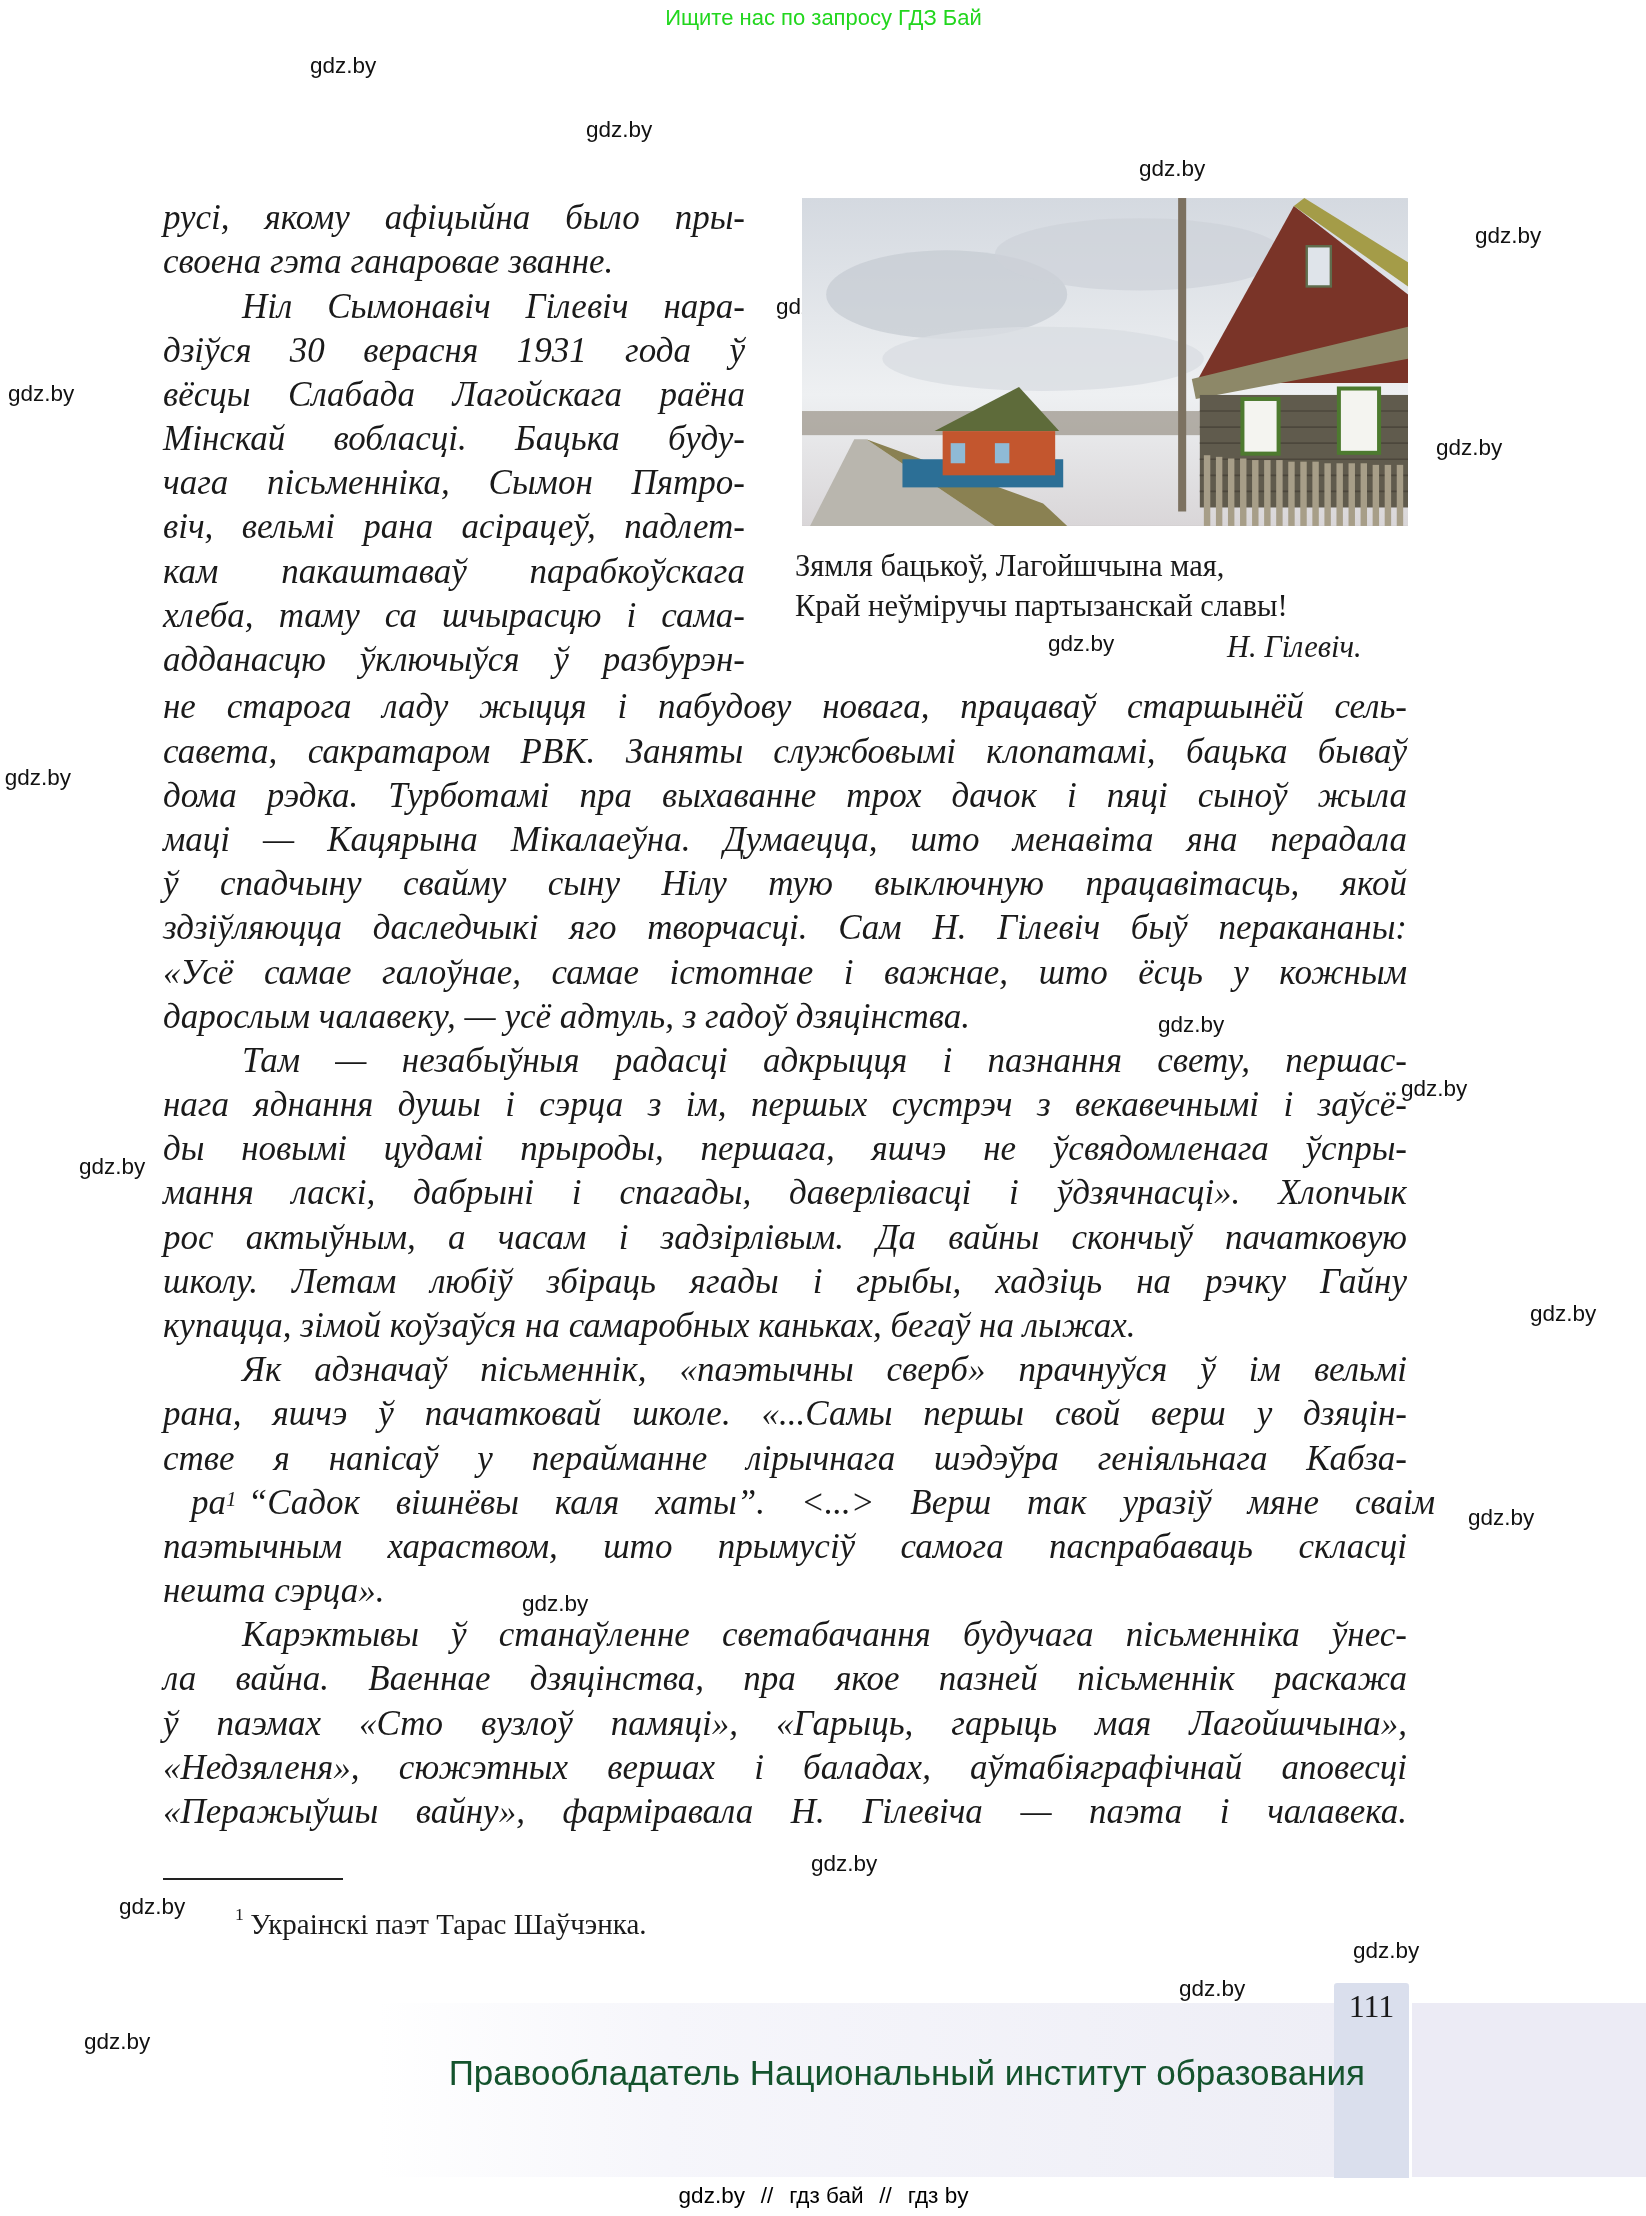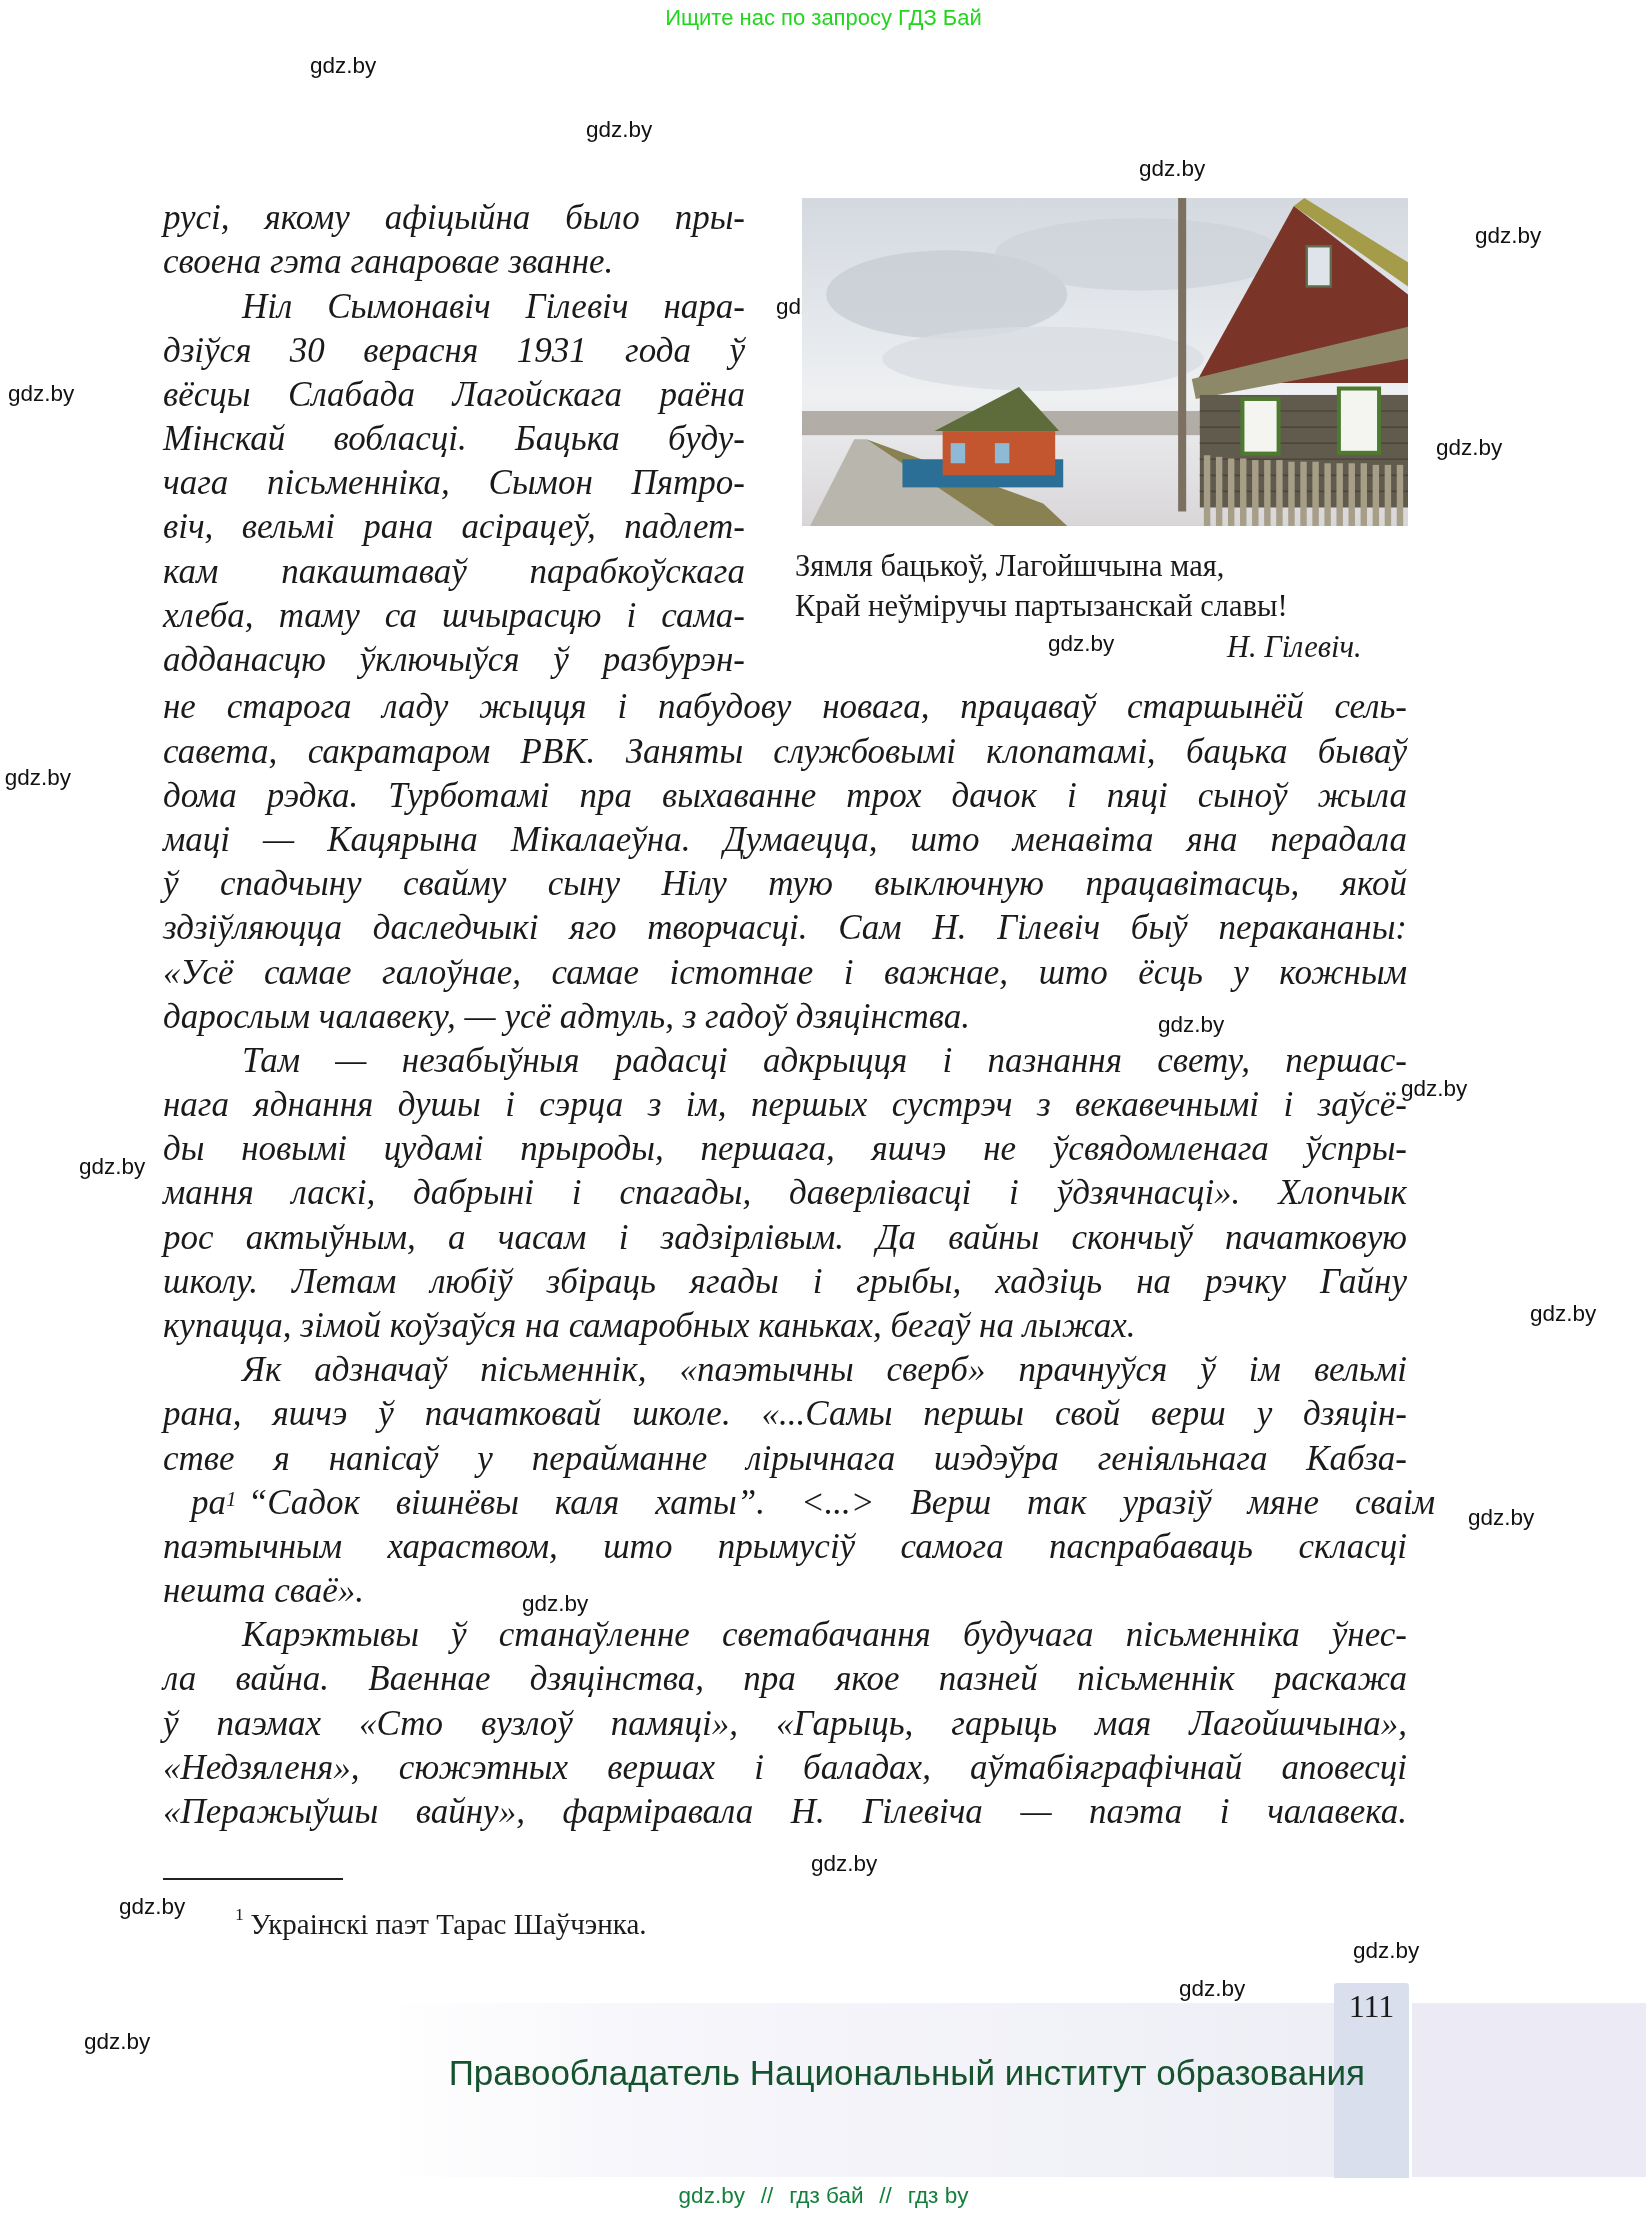--- a/index.html
+++ b/index.html
@@ -72,21 +72,21 @@
       background: #ecebf5;
     }
     .copyright {
       left: 289px; top: 2053px; width: 1076px; text-align: right;
       font-family: "Liberation Sans", sans-serif;
       font-size: 35px; color: #14532d;
     }
     .bottom-links {
       left: 0; top: 2183px; width: 1647px; text-align: center;
       font-family: "Liberation Sans", sans-serif;
-      font-size: 22.5px; color: #15803d;
+      font-size: 22.5px; color: #000000;
     }
     .bottom-links span { margin: 0 4.8px; }
   </style>
 </head>
 <body>
 
 <div class="abs top-banner">Ищите нас по запросу ГДЗ Бай</div>
 
 <div class="wm" style="left:310px;top:53px">gdz.by</div>
 <div class="wm" style="left:586px;top:117px">gdz.by</div>
@@ -214,21 +214,21 @@
   <div class="line just" style="top:1259px">школу. Летам любіў збіраць ягады і грыбы, хадзіць на рэчку Гайну</div>
   <div class="line" style="top:1303px">купацца, зімой коўзаўся на самаробных каньках, бегаў на лыжах.</div>
   <div class="line just indent" style="top:1347px">Як адзначаў пісьменнік, «паэтычны сверб» прачнуўся ў ім вельмі</div>
   <div class="line just" style="top:1391px">рана, яшчэ ў пачатковай школе. «...Самы першы свой верш у дзяцін-</div>
   <div class="line just" style="top:1436px">стве я напісаў у перайманне лірычнага шэдэўра геніяльнага Кабза-</div>
   <div class="line" style="top:1480px; display:flex; justify-content:space-between;margin-left:28px;">
     <span><span>ра</span><sup class="fn">1</sup></span>
     <span style="flex:1; margin-left:11.2px; text-align:justify; text-align-last:justify;">“Садок вішнёвы каля хаты”. &lt;...&gt; Верш так уразіў мяне сваім</span>
   </div>
   <div class="line just" style="top:1524px">паэтычным хараством, што прымусіў самога паспрабаваць скласці</div>
-  <div class="line" style="top:1568px">нешта сваё».</div>
+  <div class="line" style="top:1568px">нешта сэрца».</div>
   <div class="line just indent" style="top:1612px">Карэктывы ў станаўленне светабачання будучага пісьменніка ўнес-</div>
   <div class="line just" style="top:1656px">ла вайна. Ваеннае дзяцінства, пра якое пазней пісьменнік раскажа</div>
   <div class="line just" style="top:1701px">ў паэмах «Сто вузлоў памяці», «Гарыць, гарыць мая Лагойшчына»,</div>
   <div class="line just" style="top:1745px">«Недзяленя», сюжэтных вершах і баладах, аўтабіяграфічнай аповесці</div>
   <div class="line just" style="top:1789px">«Перажыўшы вайну», фарміравала Н. Гілевіча — паэта і чалавека.</div>
 </div>
 
 <div class="abs footnote-rule"></div>
 <div class="abs footnote">
   <sup>1</sup><span>Украінскі паэт Тарас Шаўчэнка.</span>

